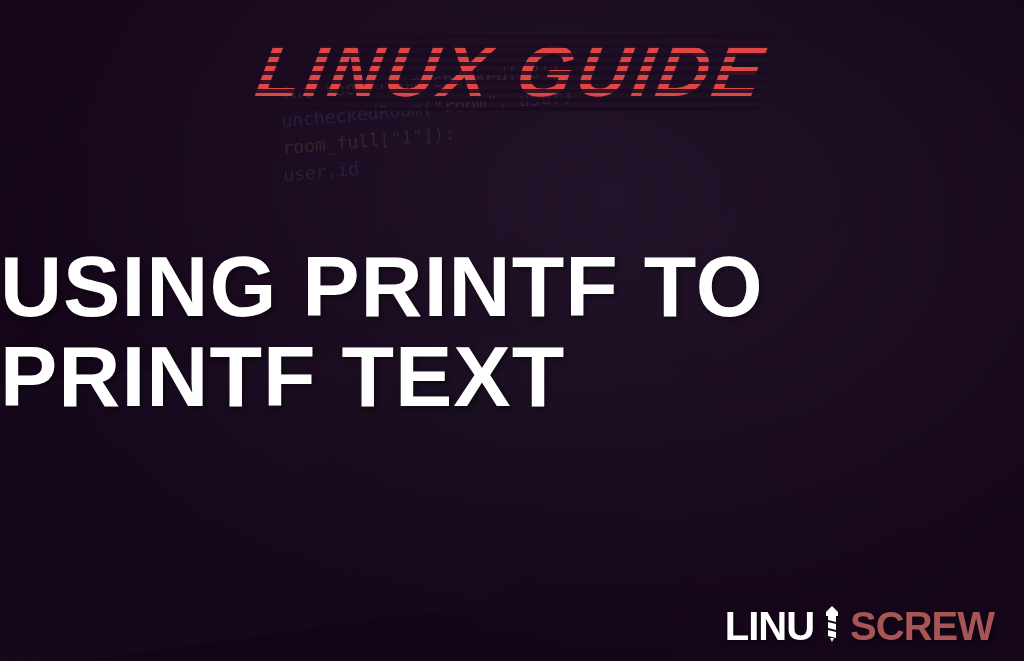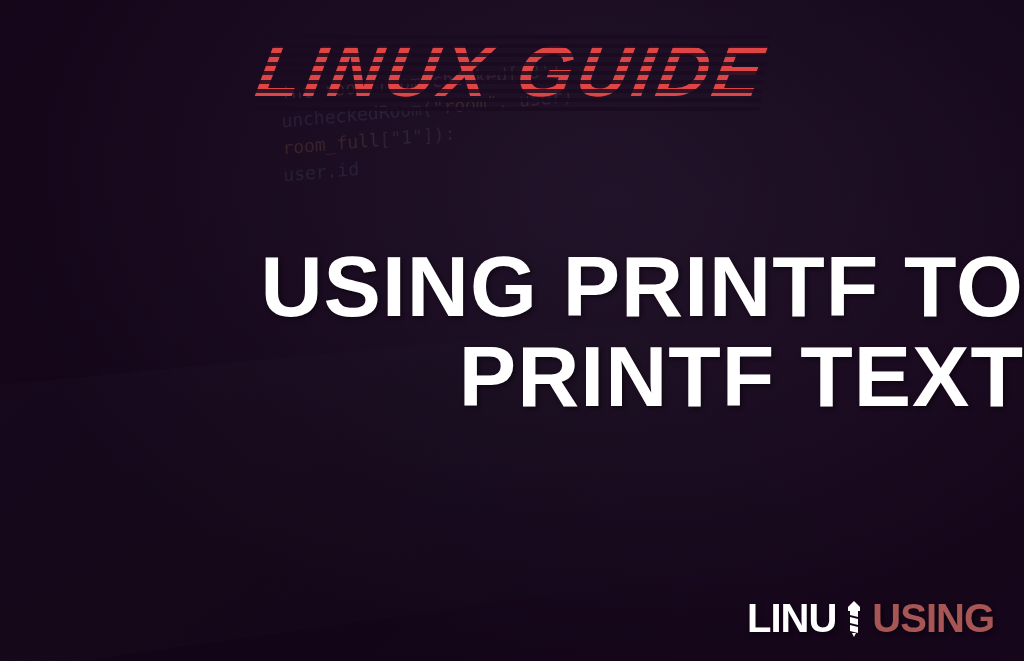--- a/index.html
+++ b/index.html
@@ -100,21 +100,21 @@
       transform: skewX(-10deg);
       pointer-events: none;
     }
 
     .main-title {
       position: absolute;
       top: 50%;
       left: 50%;
       transform: translate(-50%, -50%);
       z-index: 10;
-      text-align: right;
+      text-align: left;
       color: #ffffff;
       font-size: 86px;
       font-weight: 900;
       letter-spacing: -1px;
       line-height: 1.05;
       font-family: 'Arial Black', Impact, sans-serif;
       width: 100%;
       text-shadow: 2px 2px 4px rgba(0, 0, 0, 0.5);
     }
 
@@ -123,25 +123,25 @@
       font-stretch: condensed;
     }
 
     .main-title-line2 {
       display: block;
       font-stretch: condensed;
     }
 
     .logo {
       position: absolute;
-      bottom: 20px;
+      bottom: 12px;
       right: 30px;
       z-index: 10;
       display: flex;
-      align-items: center;
+      align-items: flex-start;
       font-size: 40px;
       font-weight: 900;
       letter-spacing: -1px;
       font-family: 'Arial Black', Arial, sans-serif;
       text-shadow: 2px 2px 4px rgba(0, 0, 0, 0.5);
     }
 
     .logo-linu {
       color: #ffffff;
     }
@@ -199,14 +199,14 @@
   <span class="logo-icon">
     <svg viewBox="0 0 40 40" xmlns="http://www.w3.org/2000/svg">
       <path d="M 20 2 L 26 8 L 14 8 Z" fill="#ffffff"></path>
       <rect x="14" y="8" width="12" height="4" fill="#ffffff"></rect>
       <path d="M 16 12 L 24 12 L 24 18 L 16 16 Z" fill="#ffffff"></path>
       <path d="M 16 18 L 24 20 L 24 26 L 16 24 Z" fill="#ffffff"></path>
       <path d="M 16 26 L 24 28 L 24 34 L 16 32 Z" fill="#ffffff"></path>
       <path d="M 18 34 L 22 34 L 20 38 Z" fill="#ffffff"></path>
     </svg>
   </span>
-  <span class="logo-screw">USING</span>
+  <span class="logo-screw">SCREW</span>
 </div>
 
 </body></html>

